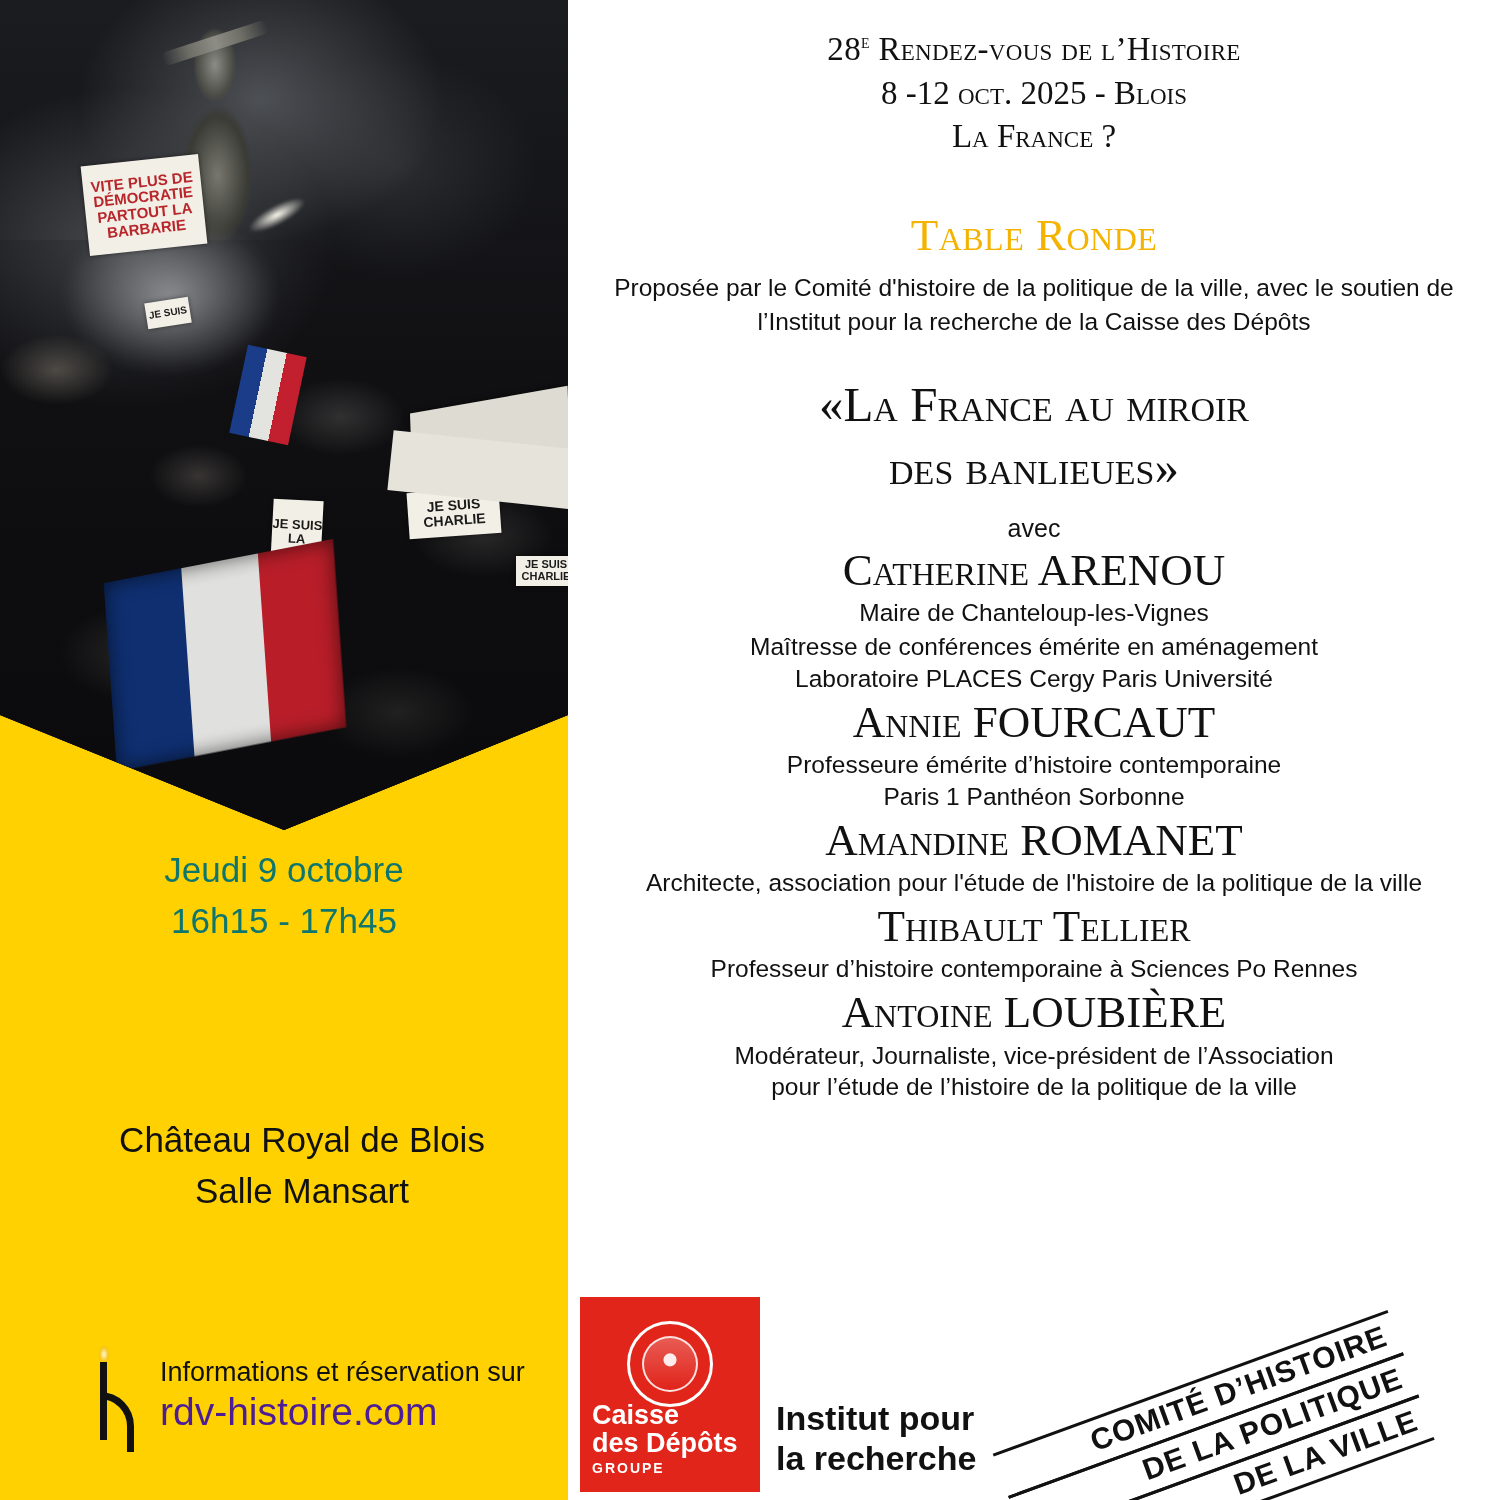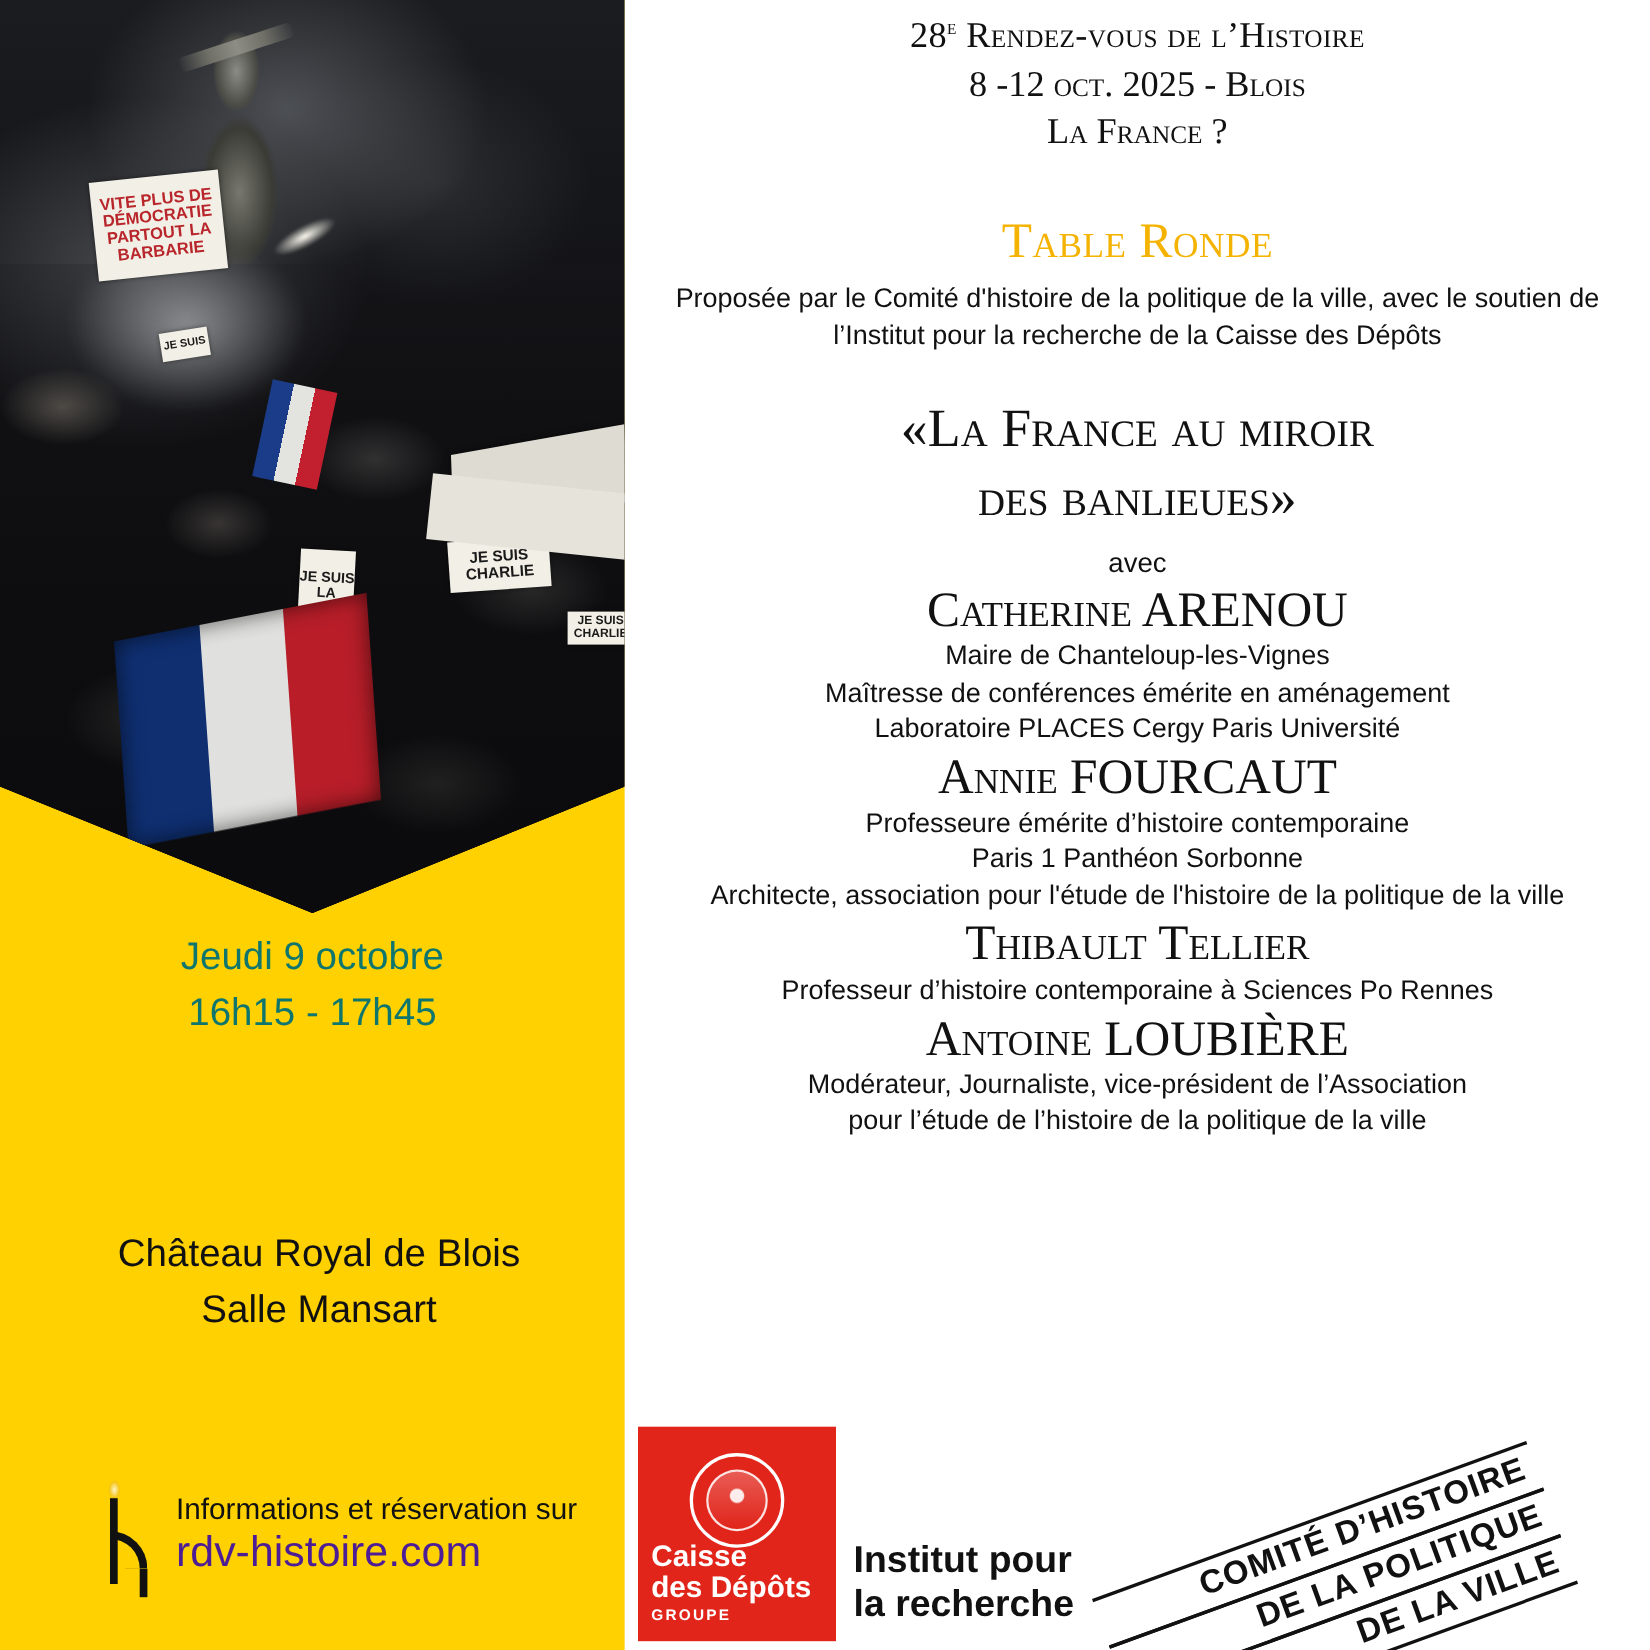--- a/index.html
+++ b/index.html
@@ -150,21 +150,21 @@
     width: 568px;
     text-align: center;
     color: #0f766e;
   }
   .date-line {
     font-size: 35px;
     line-height: 1.45;
   }
   .venue {
     position: absolute;
-    left: 6px; top: 1115px;
+    left: 18px; top: 1115px;
     width: 568px;
     text-align: center;
     color: #111;
     font-size: 35px;
     line-height: 1.45;
   }
   .info-block {
     position: absolute;
     left: 16px; top: 1340px;
     width: 568px;
@@ -211,21 +211,21 @@
     width: 932px; height: 1500px;
     background: #fff;
     color: #111;
   }
   .header {
     text-align: center;
     padding-top: 12px;
     font-family: "Liberation Serif", serif;
     line-height: 1.32;
   }
-  .hdr1 { font-size: 33px; letter-spacing: .3px; }
+  .hdr1 { font-size: 33px; letter-spacing: .3px; margin-top: 16px; }
   .hdr1 .sup { font-size: 20px; vertical-align: super; }
   .hdr2 { font-size: 33px; }
   .hdr3 { font-size: 33px; }
   .sc { font-variant: small-caps; }
 
   .tr-title {
     text-align: center;
     margin-top: 50px;
     font-family: "Liberation Serif", serif;
     font-size: 45px;
@@ -423,20 +423,21 @@
       <div>
         <div class="role" style="white-space:pre-line;">Maîtresse de conférences émérite en aménagement
 Laboratoire PLACES Cergy Paris Université</div>
       </div>
       <div>
         <div class="speaker">Annie FOURCAUT</div>
         <div class="role" style="white-space:pre-line;">Professeure émérite d’histoire contemporaine
 Paris 1 Panthéon Sorbonne</div>
       </div>
       <div>
+        <div class="speaker">Amandine ROMANET</div>
         <div class="role">Architecte, association pour l'étude de l'histoire de la politique de la ville</div>
       </div>
       <div>
         <div class="speaker">Thibault Tellier</div>
         <div class="role">Professeur d’histoire contemporaine à Sciences Po Rennes</div>
       </div>
       <div>
         <div class="speaker">Antoine LOUBIÈRE</div>
         <div class="role" style="white-space:pre-line;">Modérateur, Journaliste, vice-président de l’Association
 pour l’étude de l’histoire de la politique de la ville</div>

